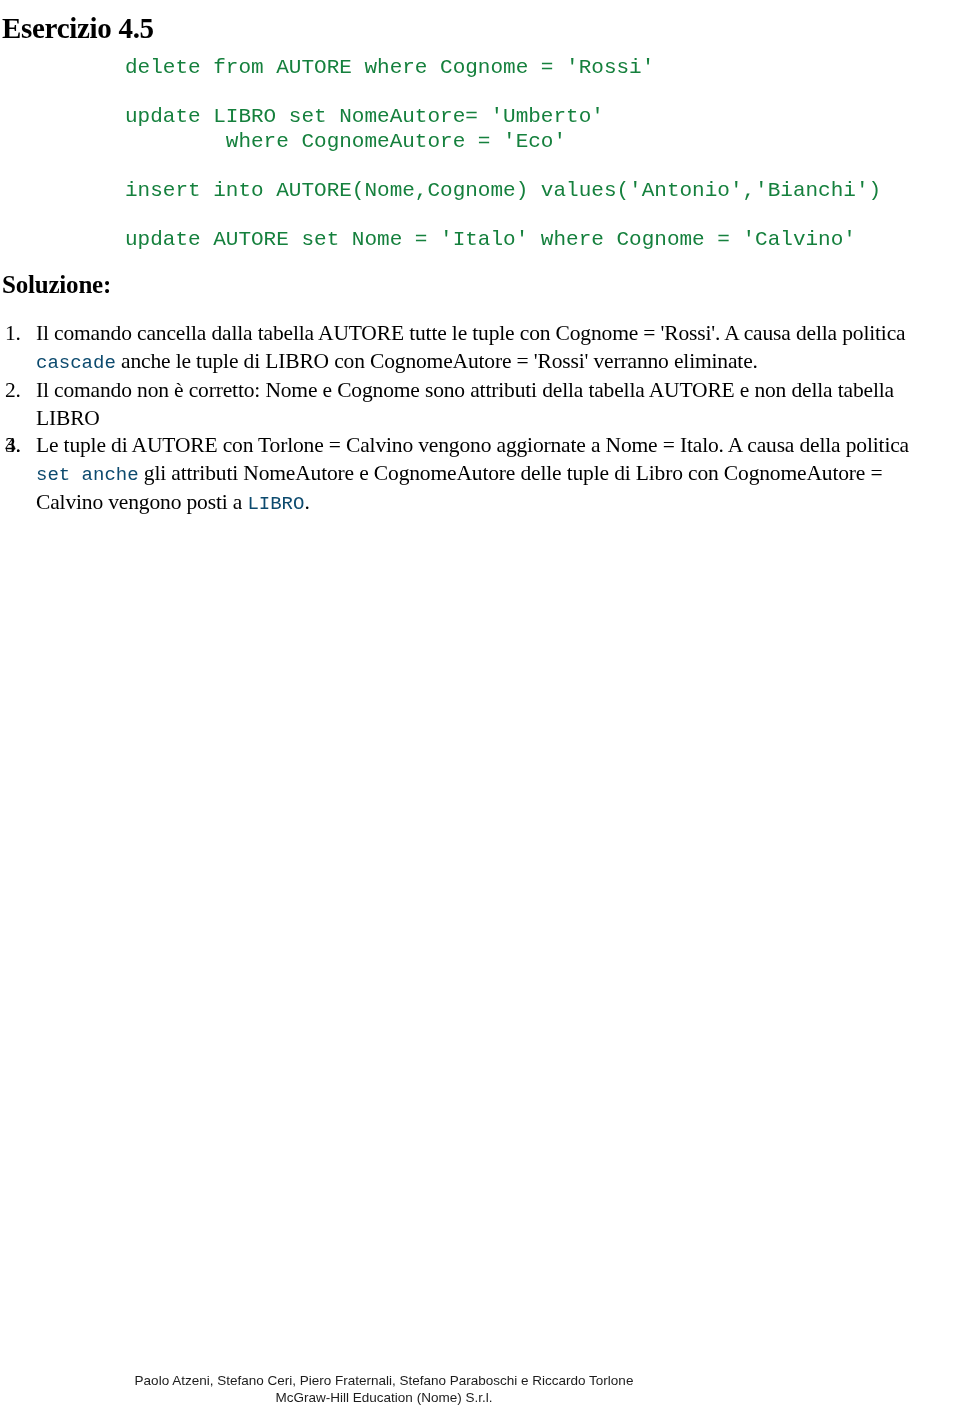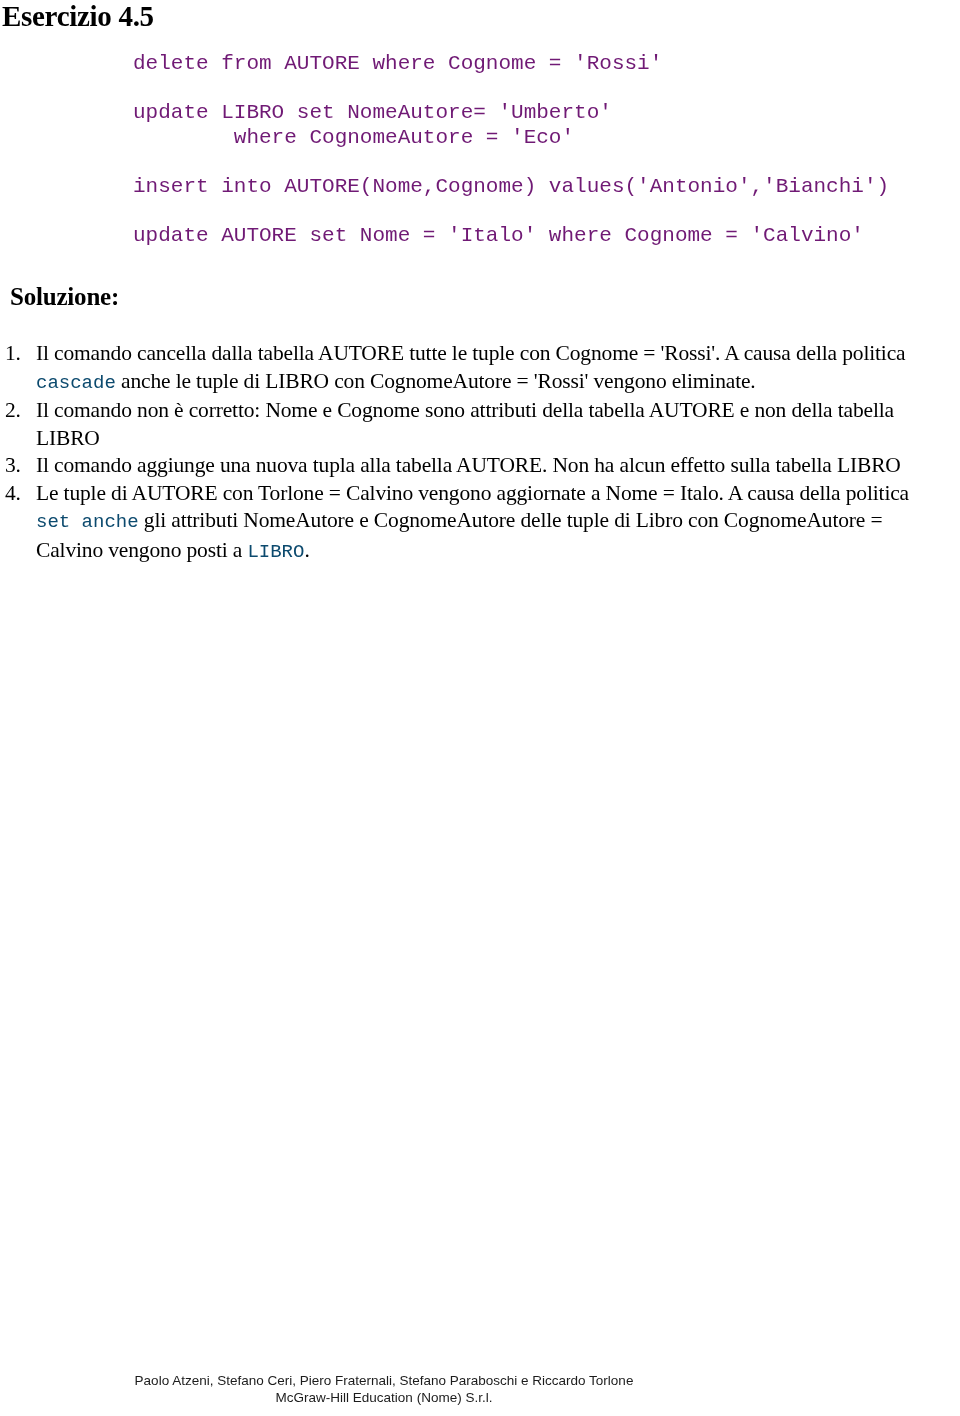--- a/index.html
+++ b/index.html
@@ -15,21 +15,21 @@
     font-family: "Liberation Serif", "DejaVu Serif", serif;
     color: #000000;
     -webkit-font-smoothing: antialiased;
   }
 
   .page {
     position: relative;
     width: 768px;
     height: 1416px;
     box-sizing: border-box;
-    padding: 0 28px 0 2px;
+    padding: 12px 28px 0 2px;
   }
 
   
   .doc-title {
     font-family: "Liberation Serif", "DejaVu Serif", serif;
     font-weight: bold;
     font-size: 29px;
     line-height: 30px;
     letter-spacing: -0.3px;
     margin: 0;
@@ -42,43 +42,43 @@
     margin: 4px 0 0 0;
     width: 925px;
     letter-spacing: -0.15px;
   }
 
   
   .code-block {
     font-family: "Liberation Mono", "DejaVu Sans Mono", monospace;
     font-size: 21px;
     line-height: 24.5px;
-    color: #701a75;
-    margin: 8px;
+    color: #15803d;
+    margin: 0;
     padding: 0;
     white-space: pre;
     letter-spacing: 0px;
   }
   .code-line {
     white-space: pre;
     display: block;
     padding-left: 123px;
     height: 24.5px;
   }
   .code-gap {
     display: block;
     height: 24.5px;
   }
 
   
   .sol-title {
     font-weight: bold;
     font-size: 25px;
     line-height: 30px;
-    margin: 8px;
+    margin: 0;
     padding: 0;
     letter-spacing: -0.2px;
   }
 
   
   .sol-list {
     list-style: none;
     margin: 0;
     padding: 0;
     font-size: 21.5px;
@@ -136,23 +136,23 @@
 
   <pre class="code-block"><span class="code-line">delete from AUTORE where Cognome = 'Rossi'</span><span class="code-gap"></span><span class="code-line">update LIBRO set NomeAutore= 'Umberto'</span><span class="code-line">        where CognomeAutore = 'Eco'</span><span class="code-gap"></span><span class="code-line">insert into AUTORE(Nome,Cognome) values('Antonio','Bianchi')</span><span class="code-gap"></span><span class="code-line">update AUTORE set Nome = 'Italo' where Cognome = 'Calvino'</span></pre>
 
   <div class="spacer-b"></div>
 
   <h2 class="sol-title">Soluzione:</h2>
 
   <div class="spacer-c"></div>
 
   <ol class="sol-list">
-      <li><span class="marker">1.</span><span>Il comando cancella dalla tabella AUTORE tutte le tuple con Cognome = 'Rossi'. A causa della politica </span><code>cascade</code><span> anche le tuple di LIBRO con CognomeAutore = 'Rossi' vengono eliminate.</span></li>
+      <li><span class="marker">1.</span><span>Il comando cancella dalla tabella AUTORE tutte le tuple con Cognome = 'Rossi'. A causa della politica </span><code>cascade</code><span> anche le tuple di LIBRO con CognomeAutore = 'Rossi' verranno eliminate.</span></li>
       <li><span class="marker">2.</span><span>Il comando non è corretto: Nome e Cognome sono attributi della tabella AUTORE e non della tabella LIBRO</span></li>
-      <li><span class="marker">3.</span><span>Il comando aggiunge una nuova tupla alla tabella AUTORE. Non ha alcun effetto sulla tabella LIBRO</span></li>
+      <li><span class="marker">3.</span></li>
       <li><span class="marker">4.</span><span>Le tuple di AUTORE con Torlone = Calvino  vengono aggiornate a Nome = Italo. A causa della politica </span><code>set anche</code><span> gli attributi NomeAutore e CognomeAutore delle tuple di Libro con CognomeAutore = Calvino  vengono posti a </span><code>LIBRO</code><span>.</span></li>
     </ol>
 
   <div class="footer">
     <div>Paolo Atzeni, Stefano Ceri, Piero Fraternali, Stefano Paraboschi e Riccardo Torlone</div>
     <div>McGraw-Hill Education (Nome) S.r.l.</div>
   </div>
 
 </div>
 

